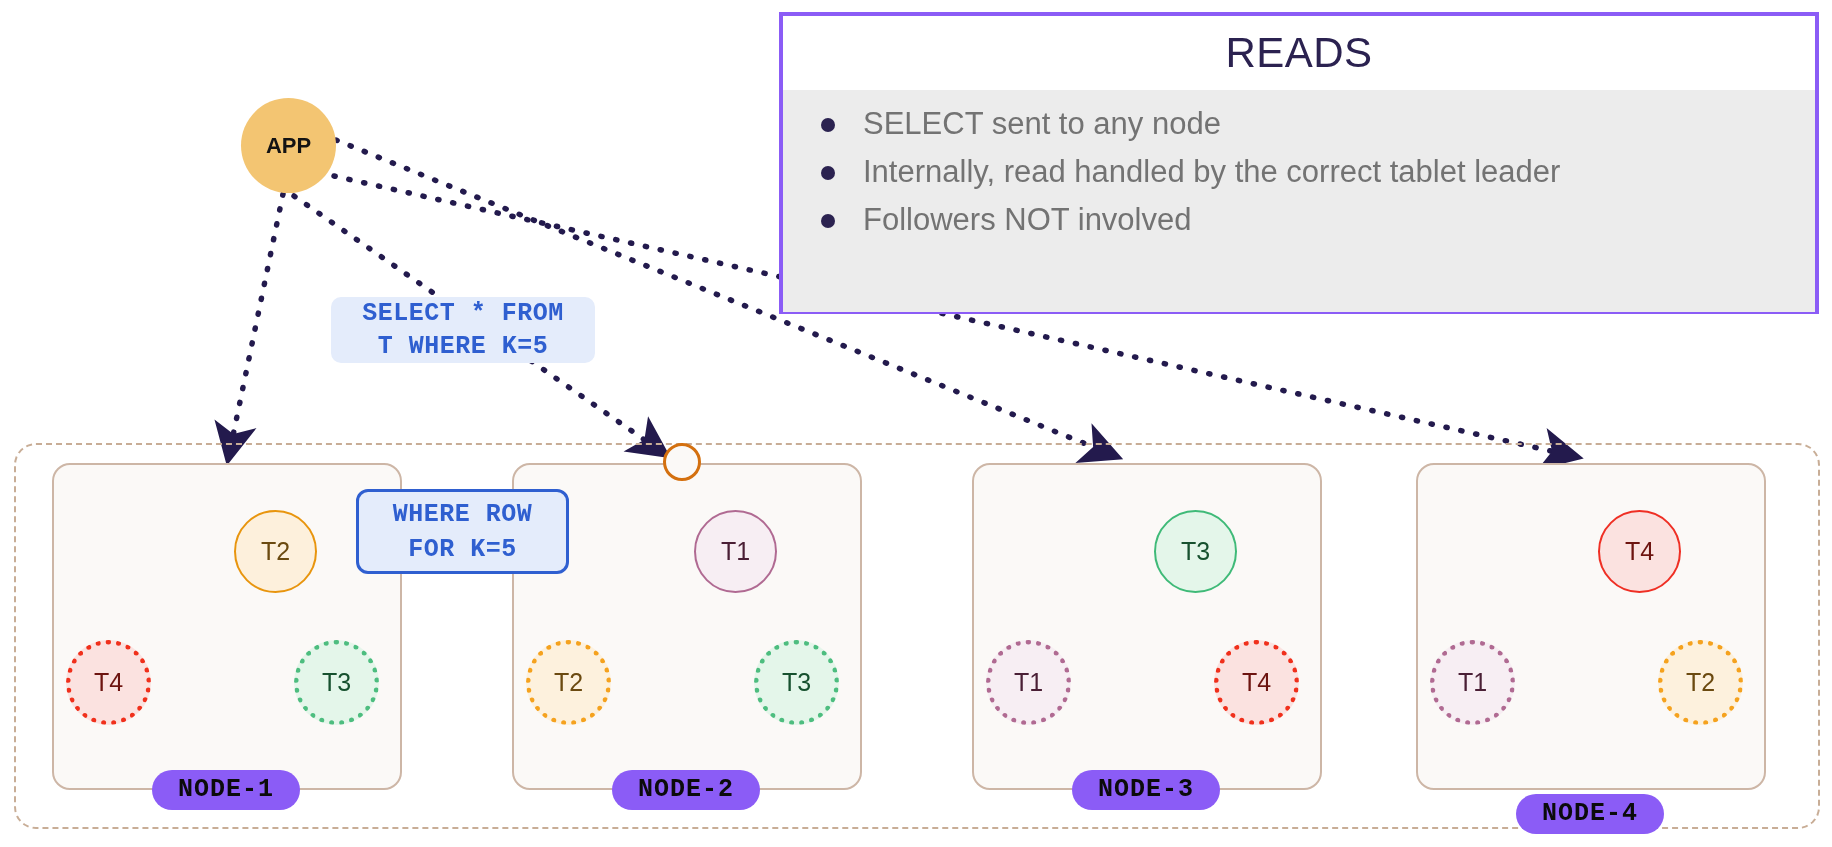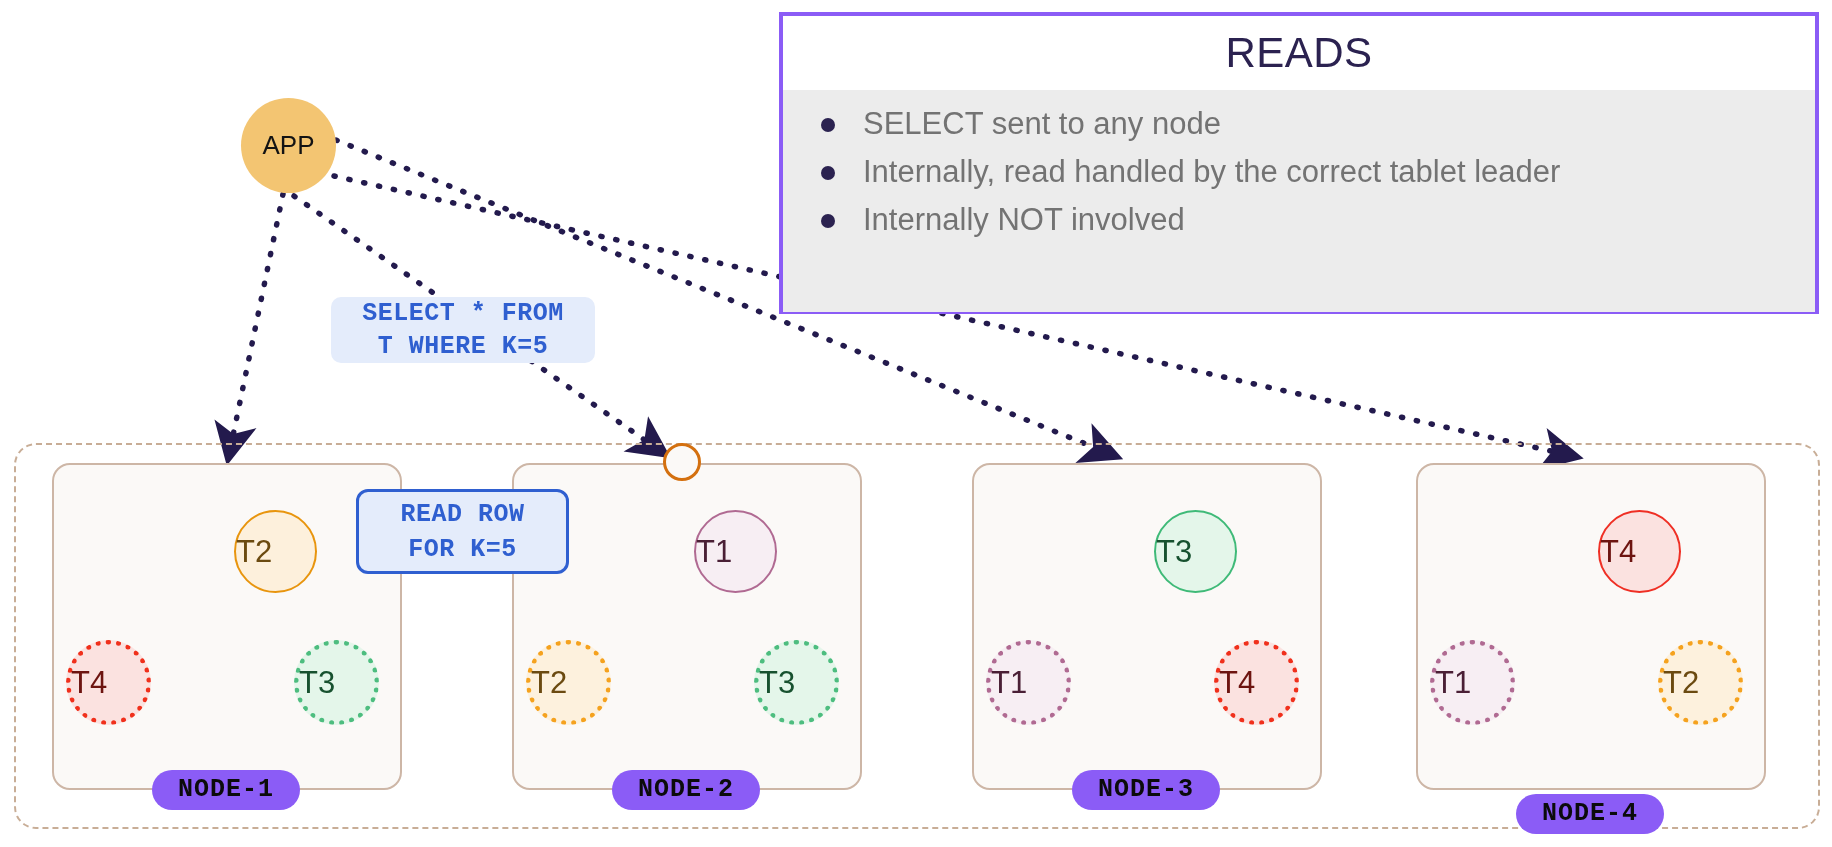--- a/index.html
+++ b/index.html
@@ -20,21 +20,21 @@
        padding:10px 24px 0 18px;}
   .reads-body ul{list-style:none;margin:0;padding:0;}
   .reads-body li{display:flex;align-items:flex-start;font-size:31px;color:#737373;
        line-height:48px;margin:0;}
   .bullet-dot{display:inline-block;width:14px;height:14px;border-radius:50%;
        background:#2b2250;margin:18px 28px 0 20px;flex:0 0 auto;}
 
   
   .app-node{position:absolute;left:241px;top:98px;width:95px;height:95px;border-radius:50%;
        background:#f3c572;display:flex;align-items:center;justify-content:center;
-       font-size:26px;font-weight:normal;color:#131313;}
+       font-size:22px;font-weight:bold;color:#131313;}
 
   
   .sql-box{position:absolute;left:331px;top:297px;width:264px;height:66px;
        background:#e4ecfb;border-radius:10px;display:flex;flex-direction:column;
        align-items:center;justify-content:center;
        font-family:"Liberation Mono",monospace;font-size:25px;font-weight:bold;
        color:#2f5fd0;line-height:33px;letter-spacing:.5px;text-align:right;}
 
   
   .readrow-box{position:absolute;left:356px;top:489px;width:207px;height:79px;
@@ -51,21 +51,21 @@
   .node-box{position:absolute;top:463px;width:350px;height:327px;
        background:#fbf9f7;border:2.5px solid #cdb6a6;border-radius:18px;
        box-sizing:border-box;}
   .node-label{position:absolute;height:40px;line-height:40px;
        background:#8b5cf6;border-radius:20px;padding:0 26px;
        font-family:"Liberation Mono",monospace;font-size:25px;font-weight:bold;
        color:#0b0b0b;letter-spacing:1px;white-space:nowrap;}
 
   
   .tablet{position:absolute;border-radius:50%;display:flex;align-items:center;
-       justify-content:flex-start;font-size:31px;box-sizing:border-box;}
+       justify-content:center;font-size:25px;box-sizing:border-box;}
   .tablet.leader{width:83px;height:83px;border-style:solid;border-width:2.5px;}
   .tablet.follower{width:85px;height:85px;border-style:dotted;border-width:5px;}
 
   
   .entry-dot{position:absolute;left:663px;top:443px;width:38px;height:38px;
        border-radius:50%;background:#fbf9f7;border:3px solid #d4700f;
        box-sizing:border-box;}
 </style>
 </head>
 <body>
@@ -102,21 +102,21 @@
         <li>
           <span class="bullet-dot"></span>
           <span>SELECT sent to any node</span>
         </li>
         <li>
           <span class="bullet-dot"></span>
           <span>Internally, read handled by the correct tablet leader</span>
         </li>
         <li>
           <span class="bullet-dot"></span>
-          <span>Internally NOT involved</span>
+          <span>Followers NOT involved</span>
         </li>
       </ul>
     </div>
   </section>
 
   <div class="app-node">
     <span>APP</span>
   </div>
 
   <div class="sql-box">
@@ -173,17 +173,17 @@
     <div class="tablet follower" style="left: 12px; top: 175px; position: absolute; border-color: rgb(176, 106, 146); background: rgb(247, 238, 243); color: rgb(74, 31, 53);">
       <span>T1</span>
     </div>
     <div class="tablet follower" style="left: 240px; top: 175px; position: absolute; border-color: rgb(245, 162, 30); background: rgb(253, 241, 221); color: rgb(107, 74, 16);">
       <span>T2</span>
     </div>
   </div>
   <div class="node-label" style="left:1516px;top:794px;">NODE-4</div>
 
   <div class="readrow-box">
-    <span>READ ROW</span>
+    <span>WHERE ROW</span>
     <span>FOR K=5</span>
   </div>
 
 </div>
 
 </body></html>

